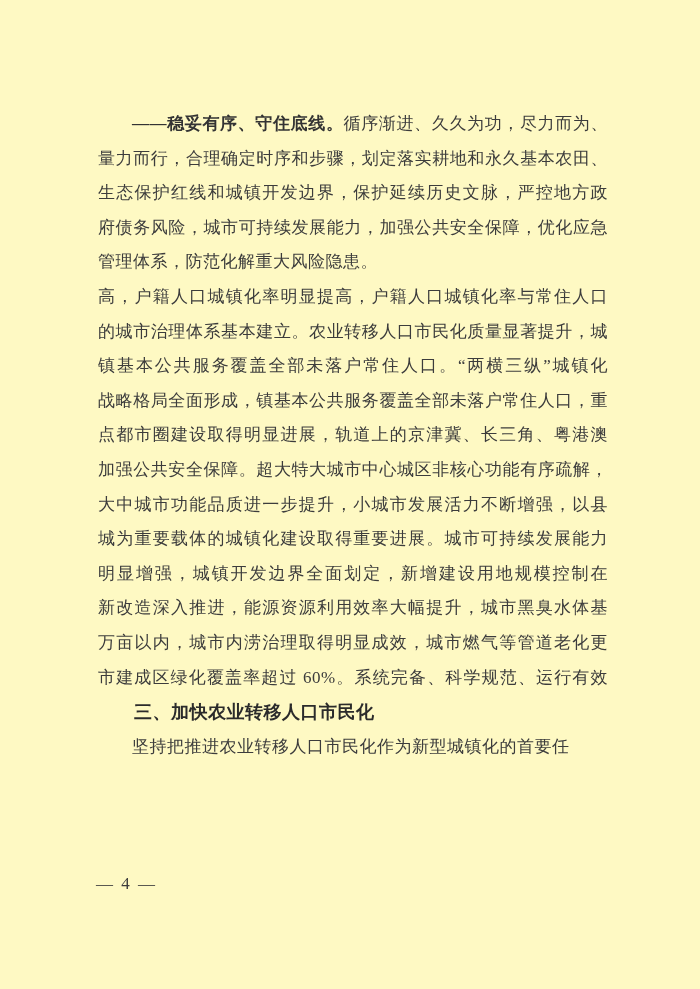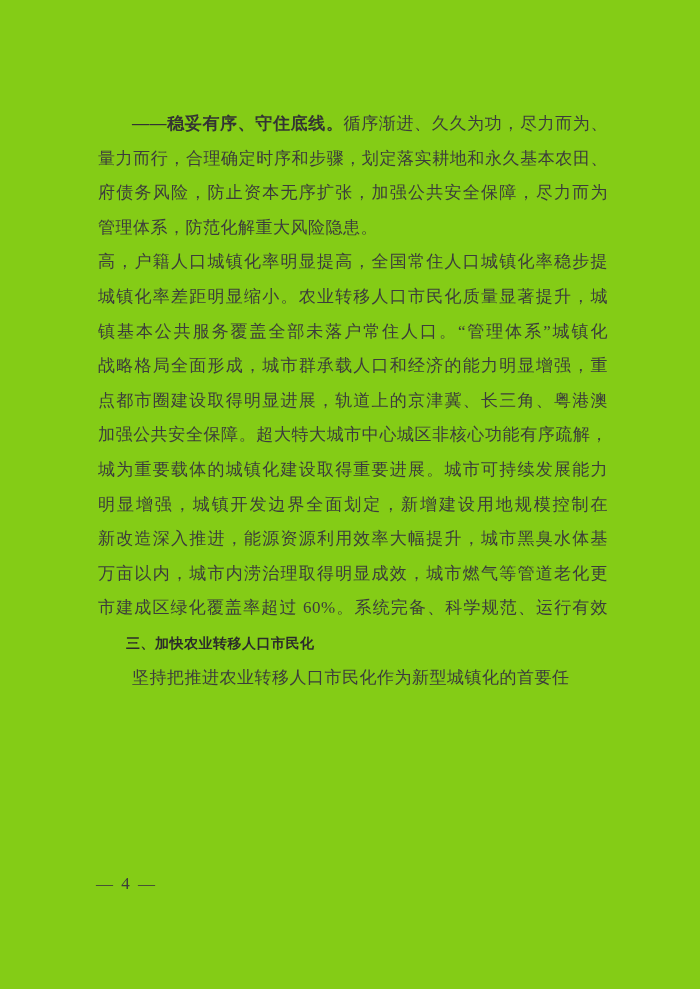--- a/index.html
+++ b/index.html
@@ -1,20 +1,20 @@
 <!DOCTYPE html>
 <html><head>
 <meta charset="utf-8">
 <style>
   html, body { margin: 0; padding: 0; background: #ffffff; }
   .page {
     position: relative;
     width: 700px;
     height: 989px;
-    background: #84cc16;
+    background: #fef9c3;
     overflow: hidden;
   }
   .text-block {
     position: absolute;
     left: 98px;
     top: 107px;
     width: 510px;
   }
   .line {
     font-family: "Liberation Serif", "DejaVu Serif", serif;
@@ -34,21 +34,21 @@
   .line.p-first {
     text-indent: 2em;
   }
   .lead {
     font-weight: bold;
     color: #333333;
   }
   .heading-line {
     font-family: "Liberation Sans", "DejaVu Sans", sans-serif;
     font-weight: bold;
-    font-size: 14px;
+    font-size: 18px;
     color: #2b2b2b;
     line-height: 34.6px;
     height: 34.6px;
     text-indent: 2em;
     letter-spacing: 0.5px;
   }
   .footer {
     position: absolute;
     left: 96px;
     top: 872px;
@@ -60,29 +60,31 @@
   }
 </style>
 </head>
 <body>
 
 <div class="page">
   <div class="text-block">
 
     <div class="line p-first"><span class="lead">——稳妥有序、守住底线。</span><span>循序渐进、久久为功，尽力而为、</span></div>
     <div class="line">量力而行，合理确定时序和步骤，划定落实耕地和永久基本农田、</div>
-    <div class="line">府债务风险，防止资本无序扩张，加强公共安全保障，尽力而为</div>
+    <div class="line">生态保护红线和城镇开发边界，保护延续历史文脉，严控地方政</div>
+    <div class="line">府债务风险，城市可持续发展能力，加强公共安全保障，优化应急</div>
     <div class="line flush-left">管理体系，防范化解重大风险隐患。</div>
 
-    <div class="line">高，户籍人口城镇化率明显提高，全国常住人口城镇化率稳步提</div>
-    <div class="line">城镇化率差距明显缩小。农业转移人口市民化质量显著提升，城</div>
-    <div class="line">镇基本公共服务覆盖全部未落户常住人口。“管理体系”城镇化</div>
-    <div class="line">战略格局全面形成，城市群承载人口和经济的能力明显增强，重</div>
+    <div class="line">高，户籍人口城镇化率明显提高，户籍人口城镇化率与常住人口</div>
+    <div class="line">的城市治理体系基本建立。农业转移人口市民化质量显著提升，城</div>
+    <div class="line">镇基本公共服务覆盖全部未落户常住人口。“两横三纵”城镇化</div>
+    <div class="line">战略格局全面形成，镇基本公共服务覆盖全部未落户常住人口，重</div>
     <div class="line">点都市圈建设取得明显进展，轨道上的京津冀、长三角、粤港澳</div>
     <div class="line">加强公共安全保障。超大特大城市中心城区非核心功能有序疏解，</div>
+    <div class="line">大中城市功能品质进一步提升，小城市发展活力不断增强，以县</div>
     <div class="line">城为重要载体的城镇化建设取得重要进展。城市可持续发展能力</div>
     <div class="line">明显增强，城镇开发边界全面划定，新增建设用地规模控制在 2950</div>
     <div class="line">新改造深入推进，能源资源利用效率大幅提升，城市黑臭水体基</div>
     <div class="line">万亩以内，城市内涝治理取得明显成效，城市燃气等管道老化更</div>
     <div class="line">市建成区绿化覆盖率超过 60%。系统完备、科学规范、运行有效</div>
 
     <div class="heading-line">三、加快农业转移人口市民化</div>
 
     <div class="line flush-left p-first">坚持把推进农业转移人口市民化作为新型城镇化的首要任</div>
 

